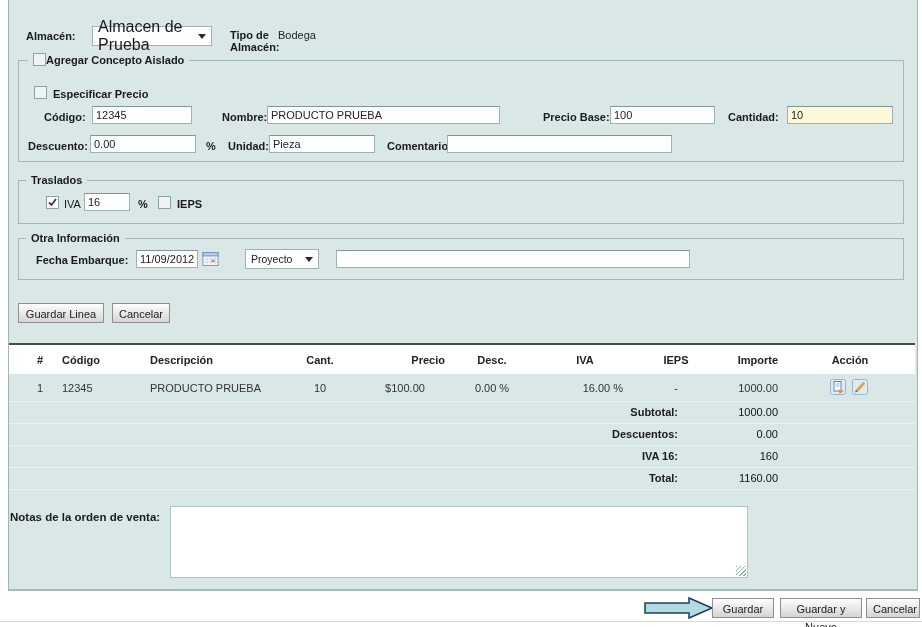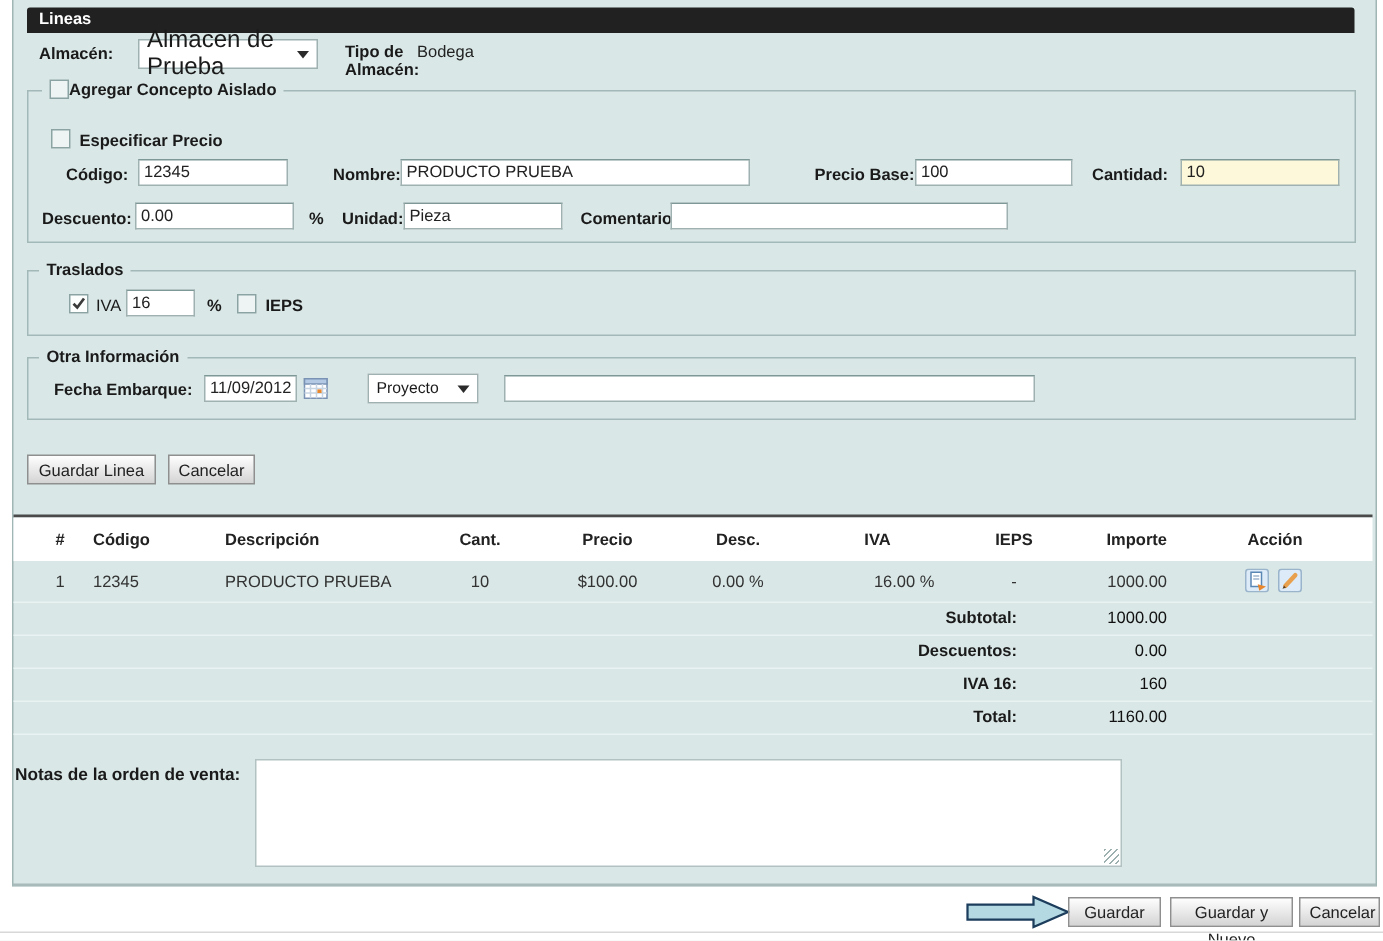--- a/index.html
+++ b/index.html
@@ -39,21 +39,20 @@
   .bottom-line{position:absolute;left:0;top:621px;width:922px;height:1px;background:#d8d8d8;}
   .icon-btn{position:absolute;width:16px;height:16px;cursor:pointer;}
 </style>
 </head>
 <body>
 
 <div class="page">
 
   <div class="panel"></div>
 
-  <div class="panel-header">Lineas</div>
 
   <div class="lbl" style="left:26px;top:30px">Almacén:</div>
   <div class="sel" style="left:92px;top:26px;width:120px">
     <span style="font-size:16px;">Almacen de Prueba</span>
     <span class="tri"></span>
   </div>
   <div class="lbl" style="left:230px;top:29px;width:50px;white-space:normal;line-height:12px">Tipo de Almacén:</div>
   <div class="val" style="left:278px;top:29px">Bodega</div>
 
   <div class="fs" style="left:18px;top:60px;width:886px;height:102px"></div>
@@ -129,21 +128,21 @@
   <button class="btn" style="left:18px;top:303px;width:86px">Guardar Linea</button>
   <button class="btn" style="left:112px;top:303px;width:58px">Cancelar</button>
 
   <div class="tline" style="top:343px"></div>
   <div class="thead"></div>
 
   <div class="th" style="left:28px;top:354px;width:24px;text-align:center">#</div>
   <div class="th" style="left:62px;top:354px;width:70px">Código</div>
   <div class="th" style="left:150px;top:354px;width:150px">Descripción</div>
   <div class="th" style="left:285px;top:354px;width:70px;text-align:center">Cant.</div>
-  <div class="th" style="left:365px;top:354px;width:80px;text-align:center">Precio</div>
+  <div class="th" style="left:365px;top:354px;width:80px;text-align:right">Precio</div>
   <div class="th" style="left:452px;top:354px;width:80px;text-align:center">Desc.</div>
   <div class="th" style="left:547px;top:354px;width:76px;text-align:center">IVA</div>
   <div class="th" style="left:638px;top:354px;width:76px;text-align:center">IEPS</div>
   <div class="th" style="left:698px;top:354px;width:80px;text-align:right">Importe</div>
   <div class="th" style="left:818px;top:354px;width:64px;text-align:center">Acción</div>
 
   <div>
     <div class="td" style="left:28px;top:382px;width:24px;text-align:center">1</div>
     <div class="td" style="left:62px;top:382px;width:70px">12345</div>
     <div class="td" style="left:150px;top:382px;width:150px">PRODUCTO PRUEBA</div>

